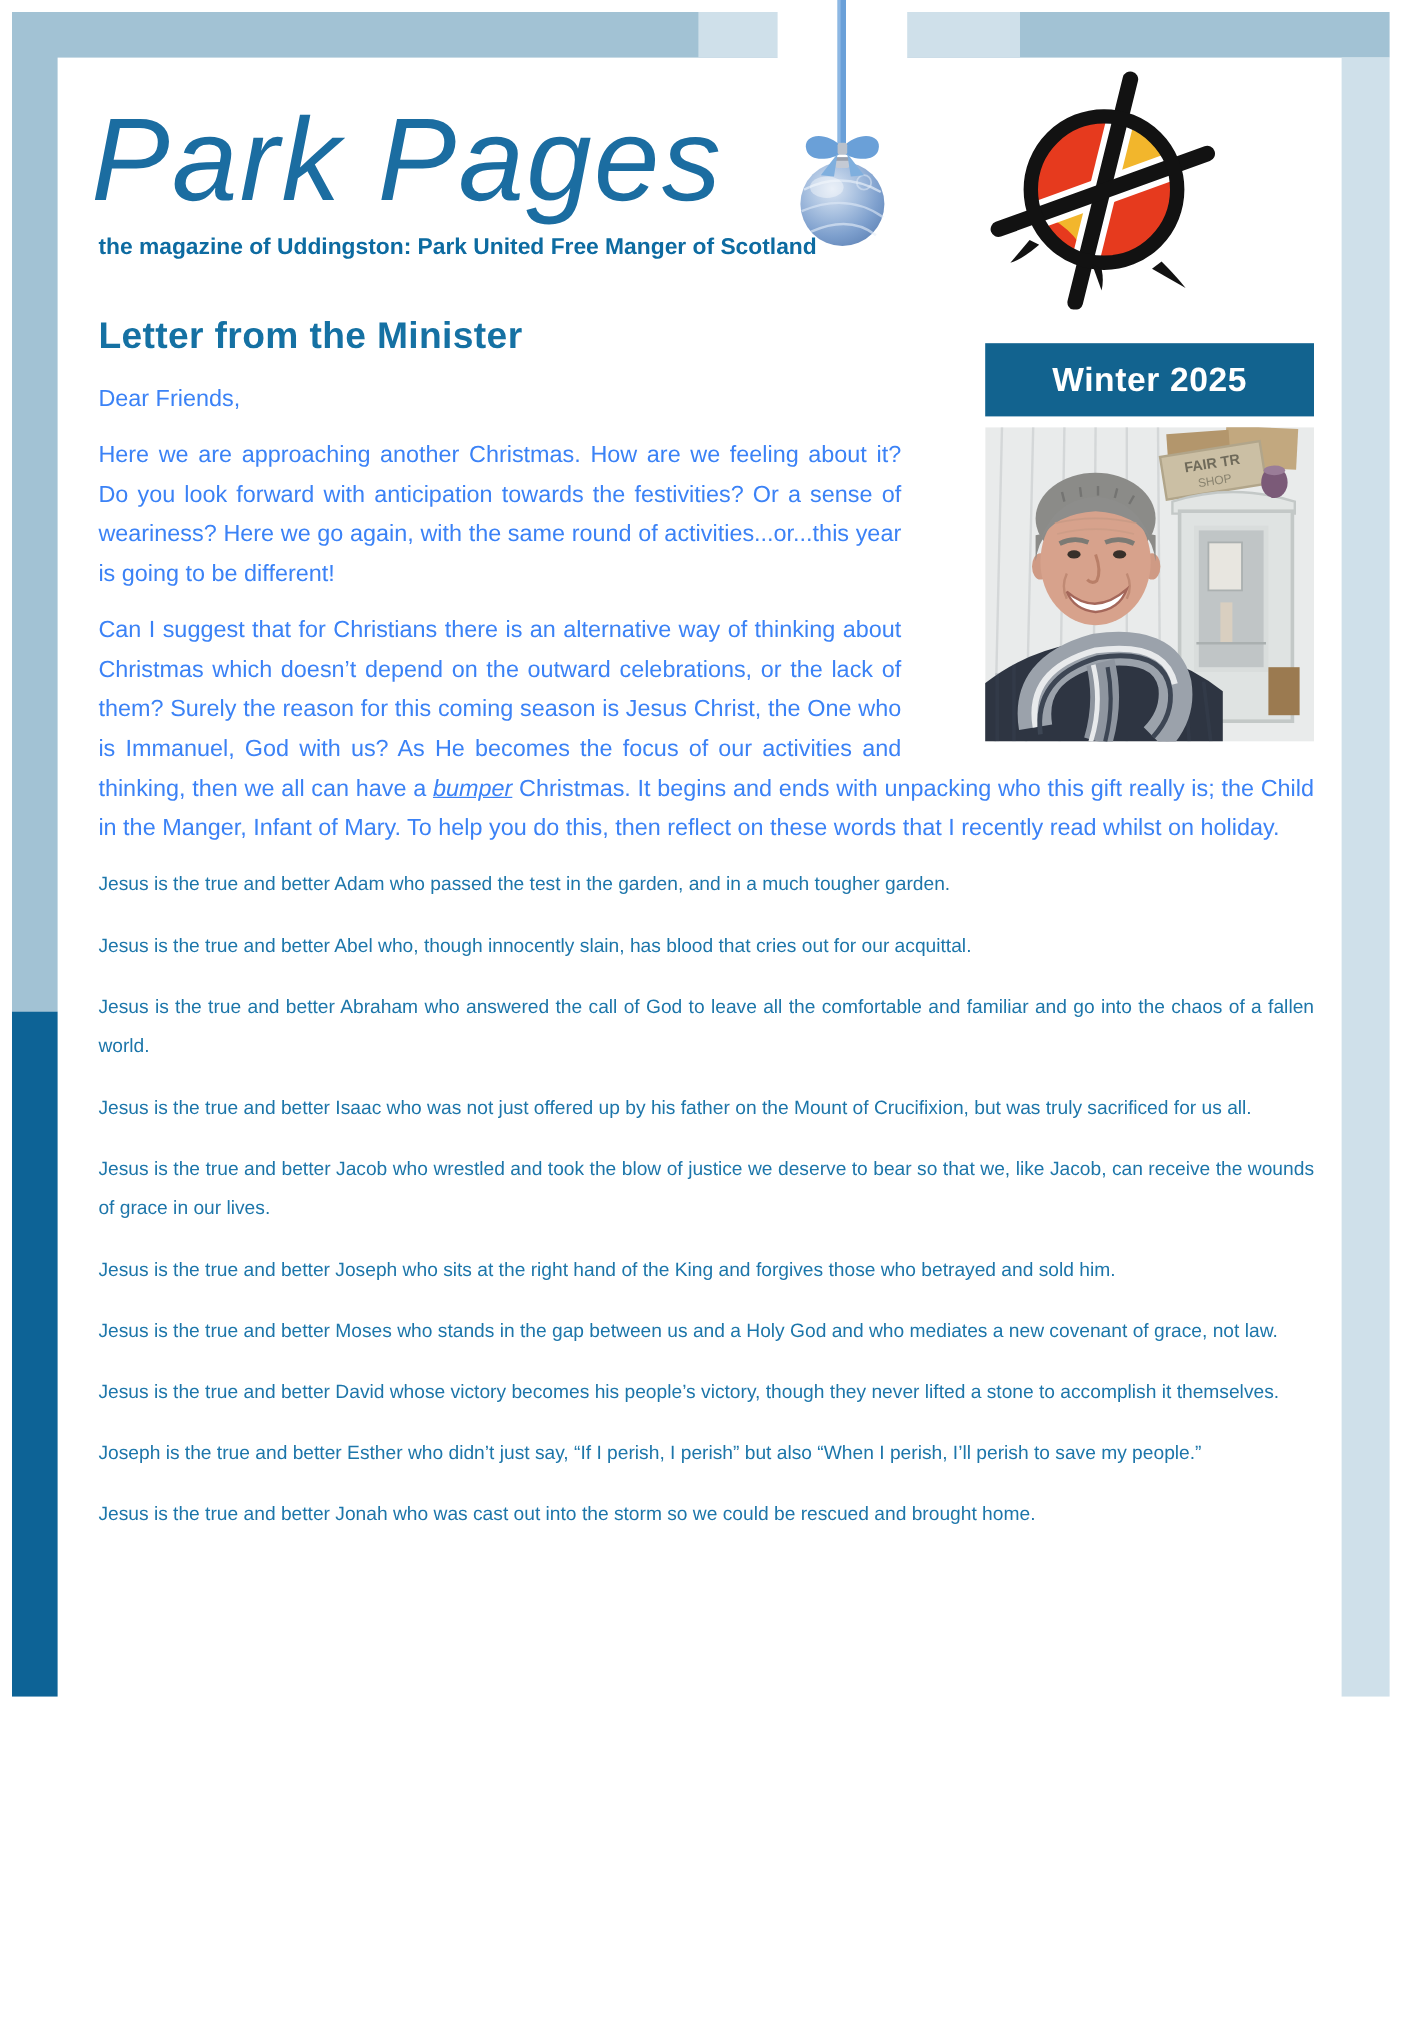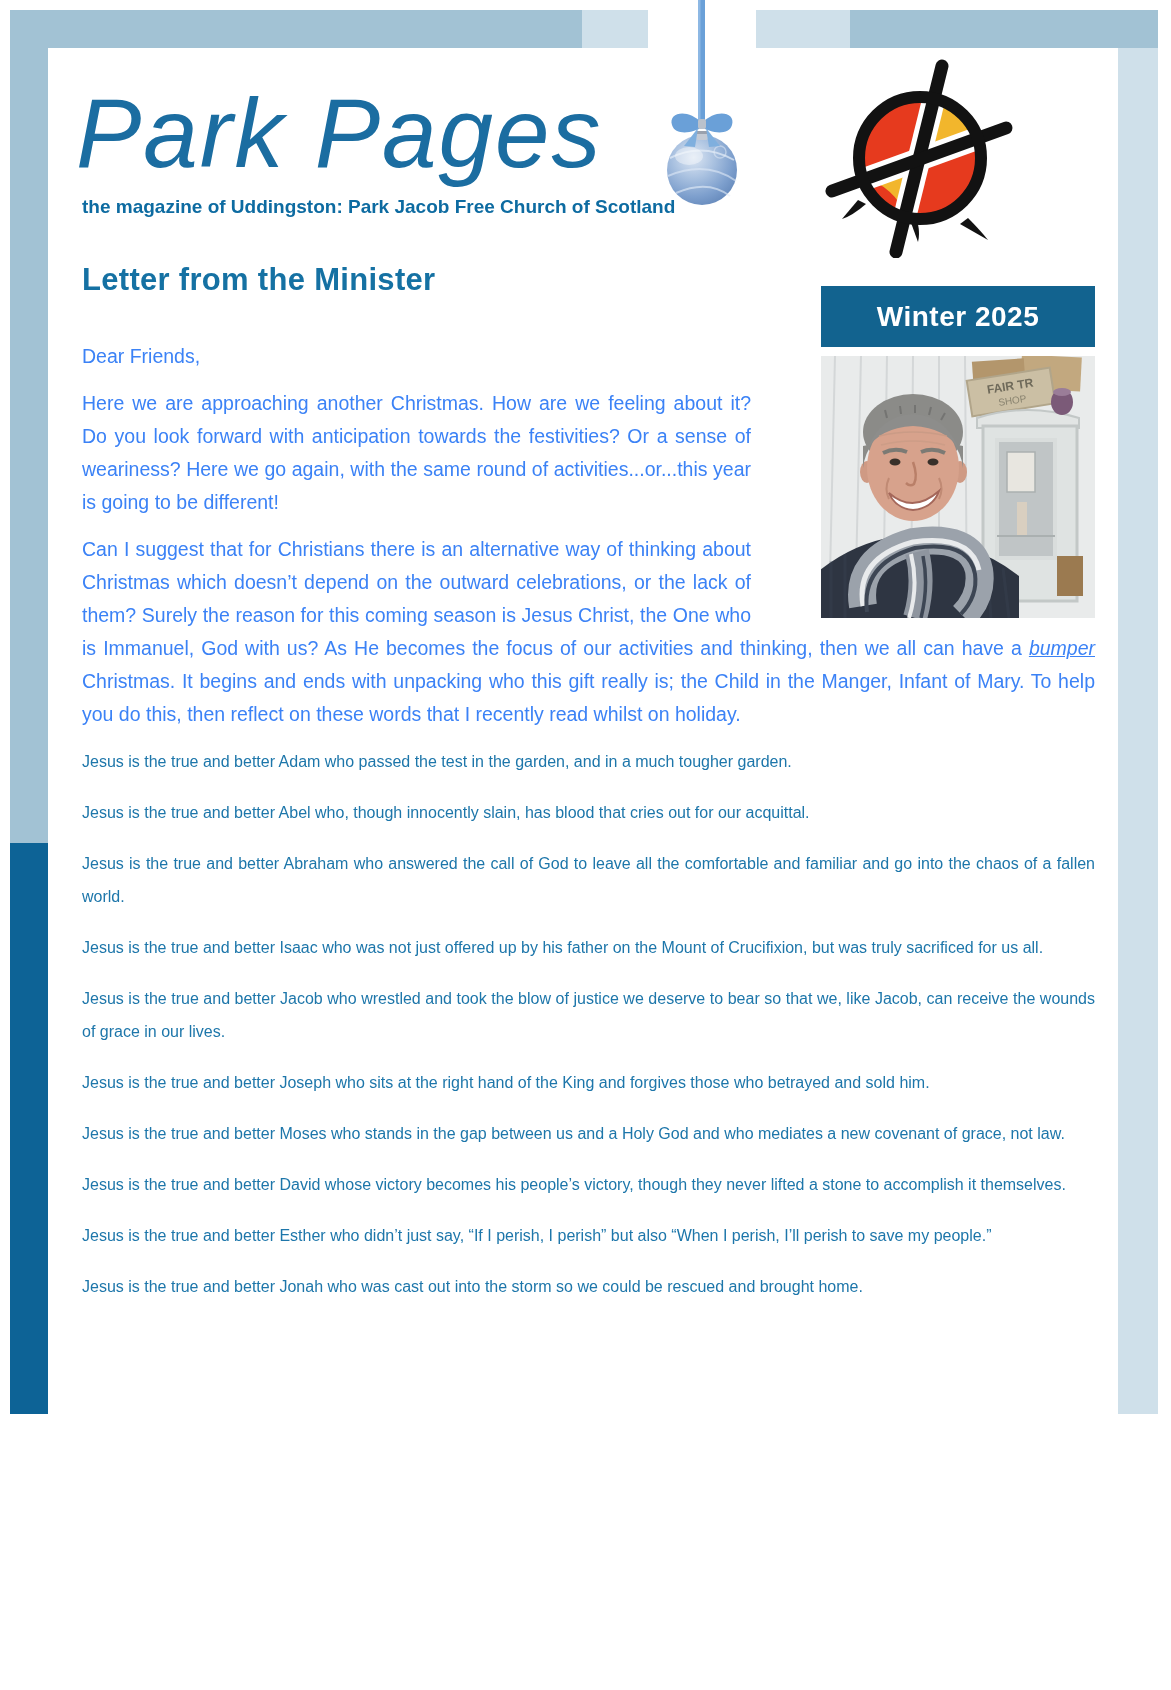--- a/index.html
+++ b/index.html
@@ -18,21 +18,21 @@
          letter-spacing:2px;color:#1b6da1;line-height:1;white-space:nowrap;}
   .tagline{position:absolute;left:82px;top:196px;font-size:19px;font-weight:bold;color:#0d6ba1;}
   .bauble-box{position:absolute;left:648px;top:0;width:108px;height:206px;background:#ffffff;}
   .logo-box{position:absolute;left:822px;top:58px;width:196px;height:200px;}
   
   .article{position:absolute;left:82px;top:260px;width:1013px;}
   .float-right{float:right;width:274px;margin-left:70px;margin-bottom:4px;}
   .issue-badge{margin-top:26px;height:61px;background:#12638f;color:#ffffff;
                font-size:28px;font-weight:bold;text-align:center;line-height:61px;letter-spacing:.5px;}
   .photo{margin-top:9px;width:274px;height:262px;display:block;}
-  h1.heading{margin:0 0 40px 0;font-size:31px;font-weight:bold;color:#1571a3;letter-spacing:.3px;line-height:40px;}
+  h1.heading{margin:0 0 16px 0;font-size:31px;font-weight:bold;color:#1571a3;letter-spacing:.3px;line-height:40px;}
   p.body{margin:0 0 14px 0;font-size:19.5px;line-height:33px;text-align:justify;color:#3b82f6;}
   p.blue{margin:0 0 18px 0;font-size:16px;line-height:33px;text-align:justify;color:#1d76aa;}
   p.body em{font-style:italic;text-decoration:underline;}
 </style>
 </head>
 <body>
 
 <div class="page">
 
   <div class="band-top"></div>
@@ -82,21 +82,21 @@
       <line x1="10" y1="133" x2="184" y2="70" stroke="#ffffff" stroke-width="23"></line>
       <line x1="120" y1="8" x2="74" y2="194" stroke="#121212" stroke-width="13" stroke-linecap="round"></line>
       <line x1="10" y1="133" x2="184" y2="70" stroke="#121212" stroke-width="13" stroke-linecap="round"></line>
       <circle cx="98" cy="100" r="61" fill="none" stroke="#121212" stroke-width="12"></circle>
       <path d="M44,146 Q30,158 20,161 L36,142 Z" fill="#121212"></path>
       <path d="M146,160 Q158,172 166,182 L138,166 Z" fill="#121212"></path>
       <path d="M96,166 Q98,176 96,184 L88,162 Z" fill="#121212"></path>
     </svg>
   </div>
 
-  <div class="tagline">the magazine of Uddingston: Park Jacob Free Church of Scotland</div>
+  <div class="tagline">the magazine of Uddingston: Park United Free Manger of Scotland</div>
 
   <div class="article">
 
     <div class="float-right">
       <div class="issue-badge">Winter 2025</div>
       <svg class="photo" viewBox="0 0 274 262">
 
         <rect x="0" y="0" width="274" height="262" fill="#e9ebeb"></rect>
         <g stroke="#d4d7d8" stroke-width="2">
           <line x1="14" y1="0" x2="8" y2="262"></line>
@@ -179,17 +179,17 @@
     <p class="body"><span>Can I suggest that for Christians there is an alternative way of thinking about Christmas which doesn’t depend on the outward celebrations, or the lack of them? Surely the reason for this coming season is Jesus Christ, the One who is Immanuel, God with us? As He becomes the focus of our activities and thinking, then we all can have a </span><em>bumper</em><span> Christmas. It begins and ends with unpacking who this gift really is; the Child in the Manger, Infant of Mary. To help you do this, then reflect on these words that I recently read whilst on holiday.</span></p>
 
     <p class="blue">Jesus is the true and better Adam who passed the test in the garden, and in a much tougher garden.</p>
     <p class="blue">Jesus is the true and better Abel who, though innocently slain, has blood that cries out for our acquittal.</p>
     <p class="blue">Jesus is the true and better Abraham who answered the call of God to leave all the comfortable and familiar and go into the chaos of a fallen world.</p>
     <p class="blue">Jesus is the true and better Isaac who was not just offered up by his father on the Mount of Crucifixion, but was truly sacrificed for us all.</p>
     <p class="blue">Jesus is the true and better Jacob who wrestled and took the blow of justice we deserve to bear so that we, like Jacob, can receive the wounds of grace in our lives.</p>
     <p class="blue">Jesus is the true and better Joseph who sits at the right hand of the King and forgives those who betrayed and sold him.</p>
     <p class="blue">Jesus is the true and better Moses who stands in the gap between us and a Holy God and who mediates a new covenant of grace, not law.</p>
     <p class="blue">Jesus is the true and better David whose victory becomes his people’s victory, though they never lifted a stone to accomplish it themselves.</p>
-    <p class="blue">Jesus is the true and better Esther who didn’t just say, “If I perish, I perish” but also “When I perish, I’ll perish to save my people.”</p>
+    <p class="blue">Joseph is the true and better Esther who didn’t just say, “If I perish, I perish” but also “When I perish, I’ll perish to save my people.”</p>
     <p class="blue">Jesus is the true and better Jonah who was cast out into the storm so we could be rescued and brought home.</p>
   </div>
 
 </div>
 
 </body></html>

